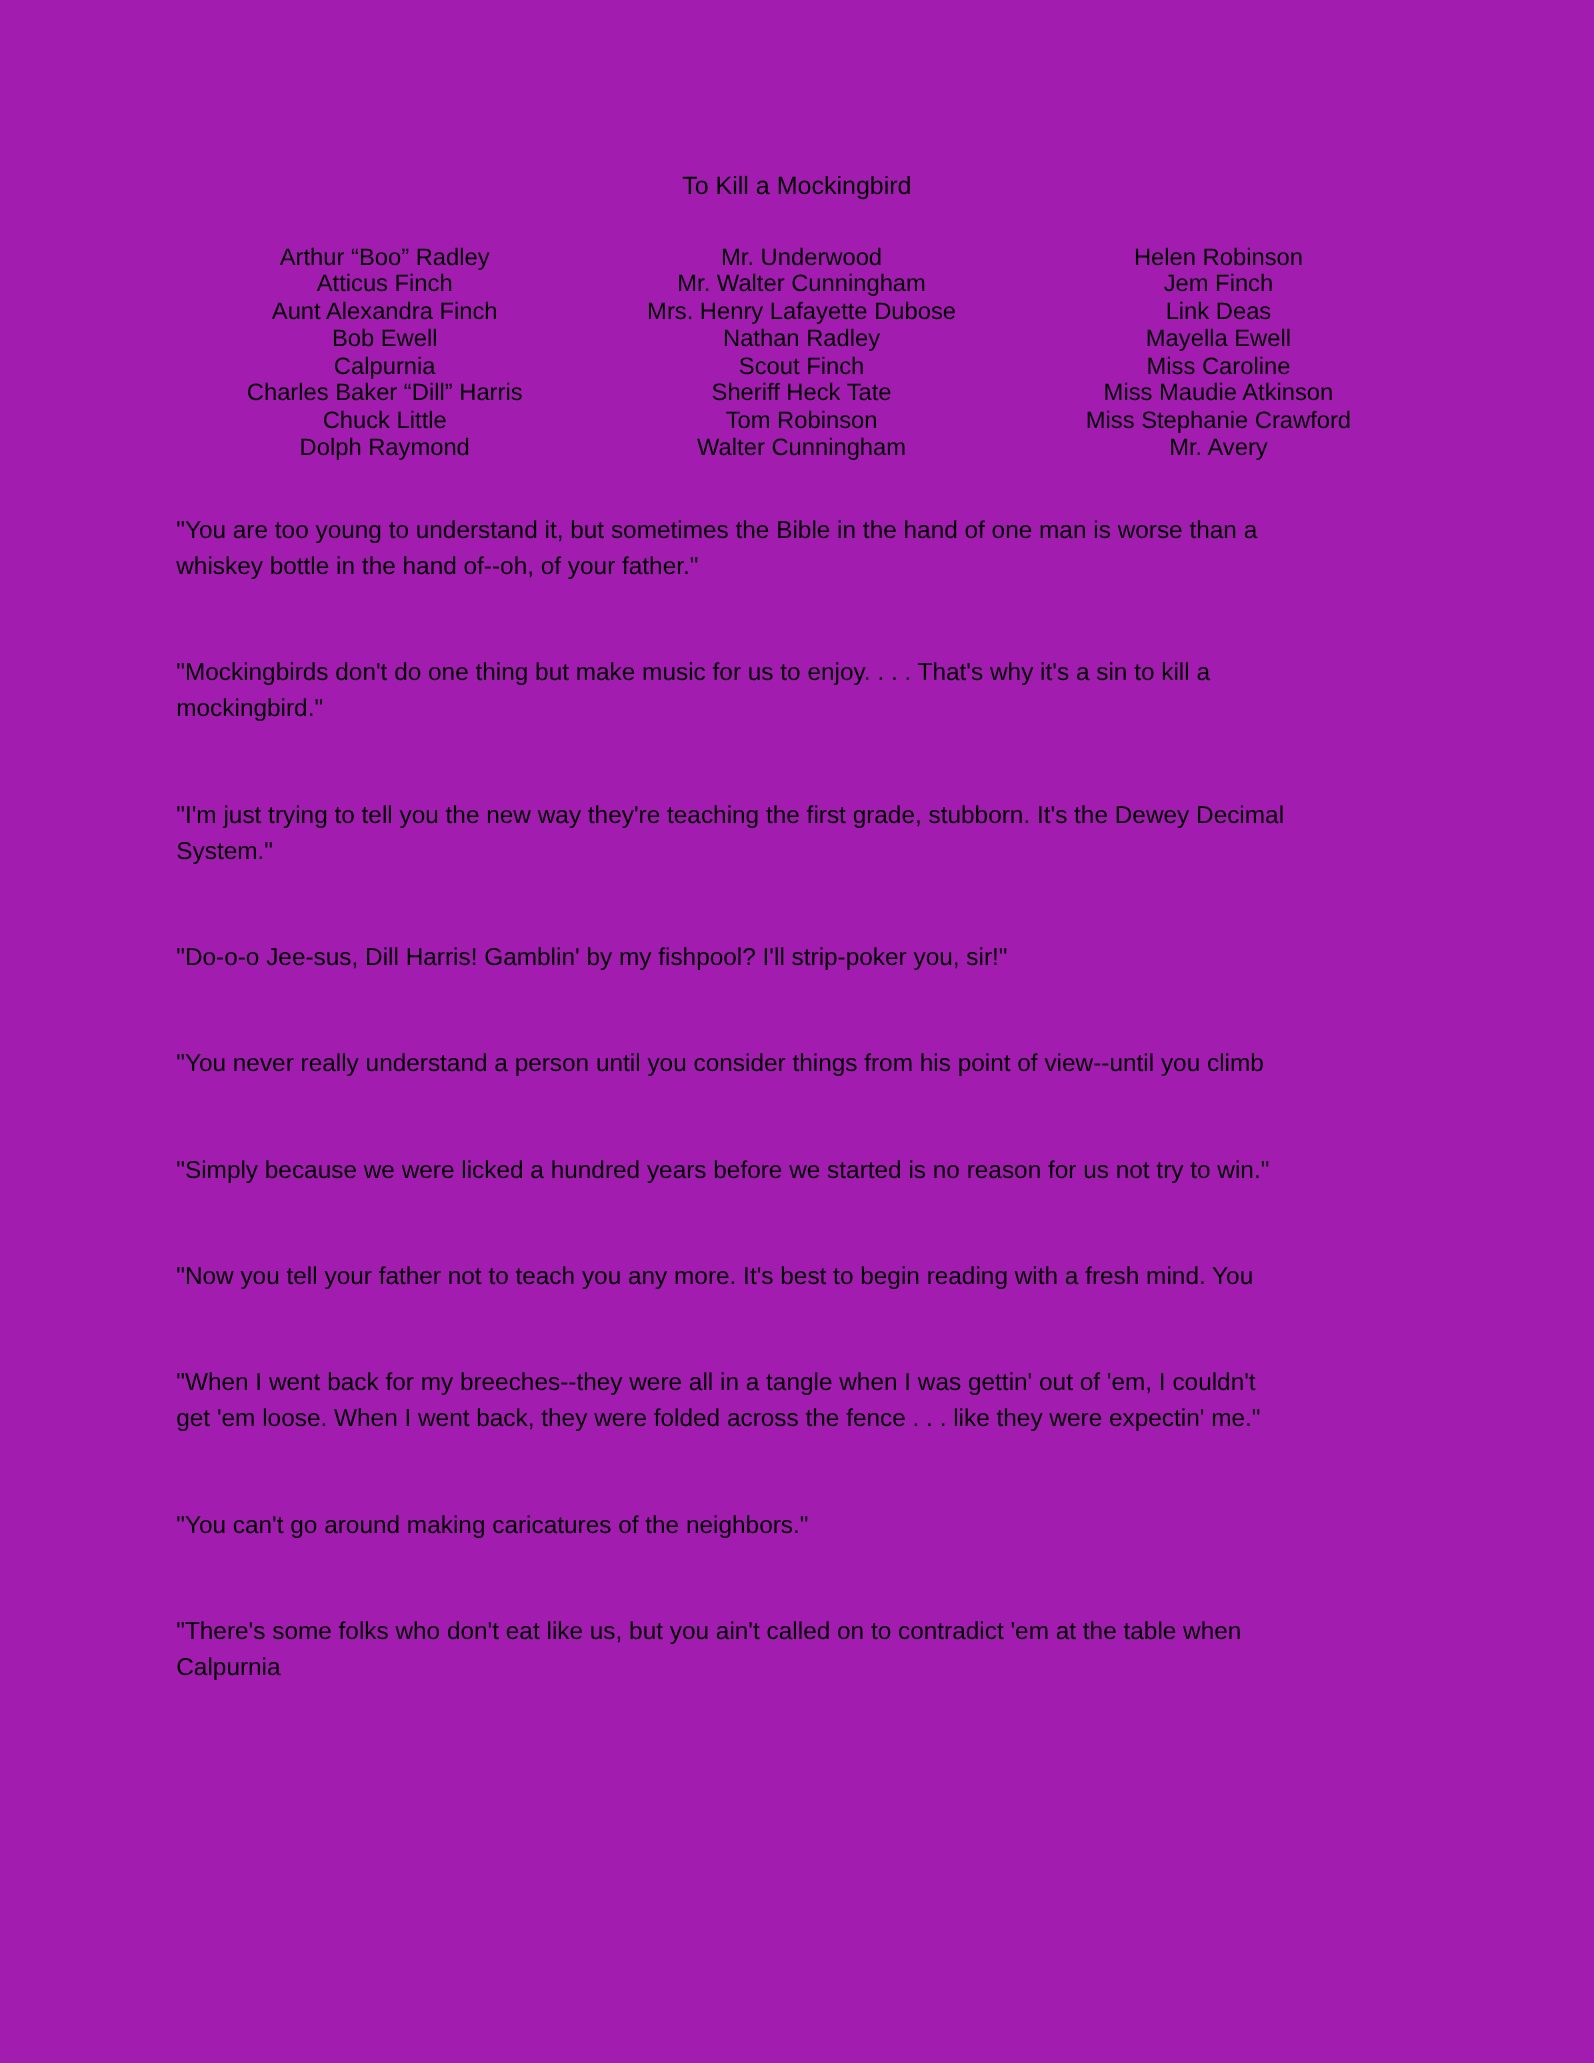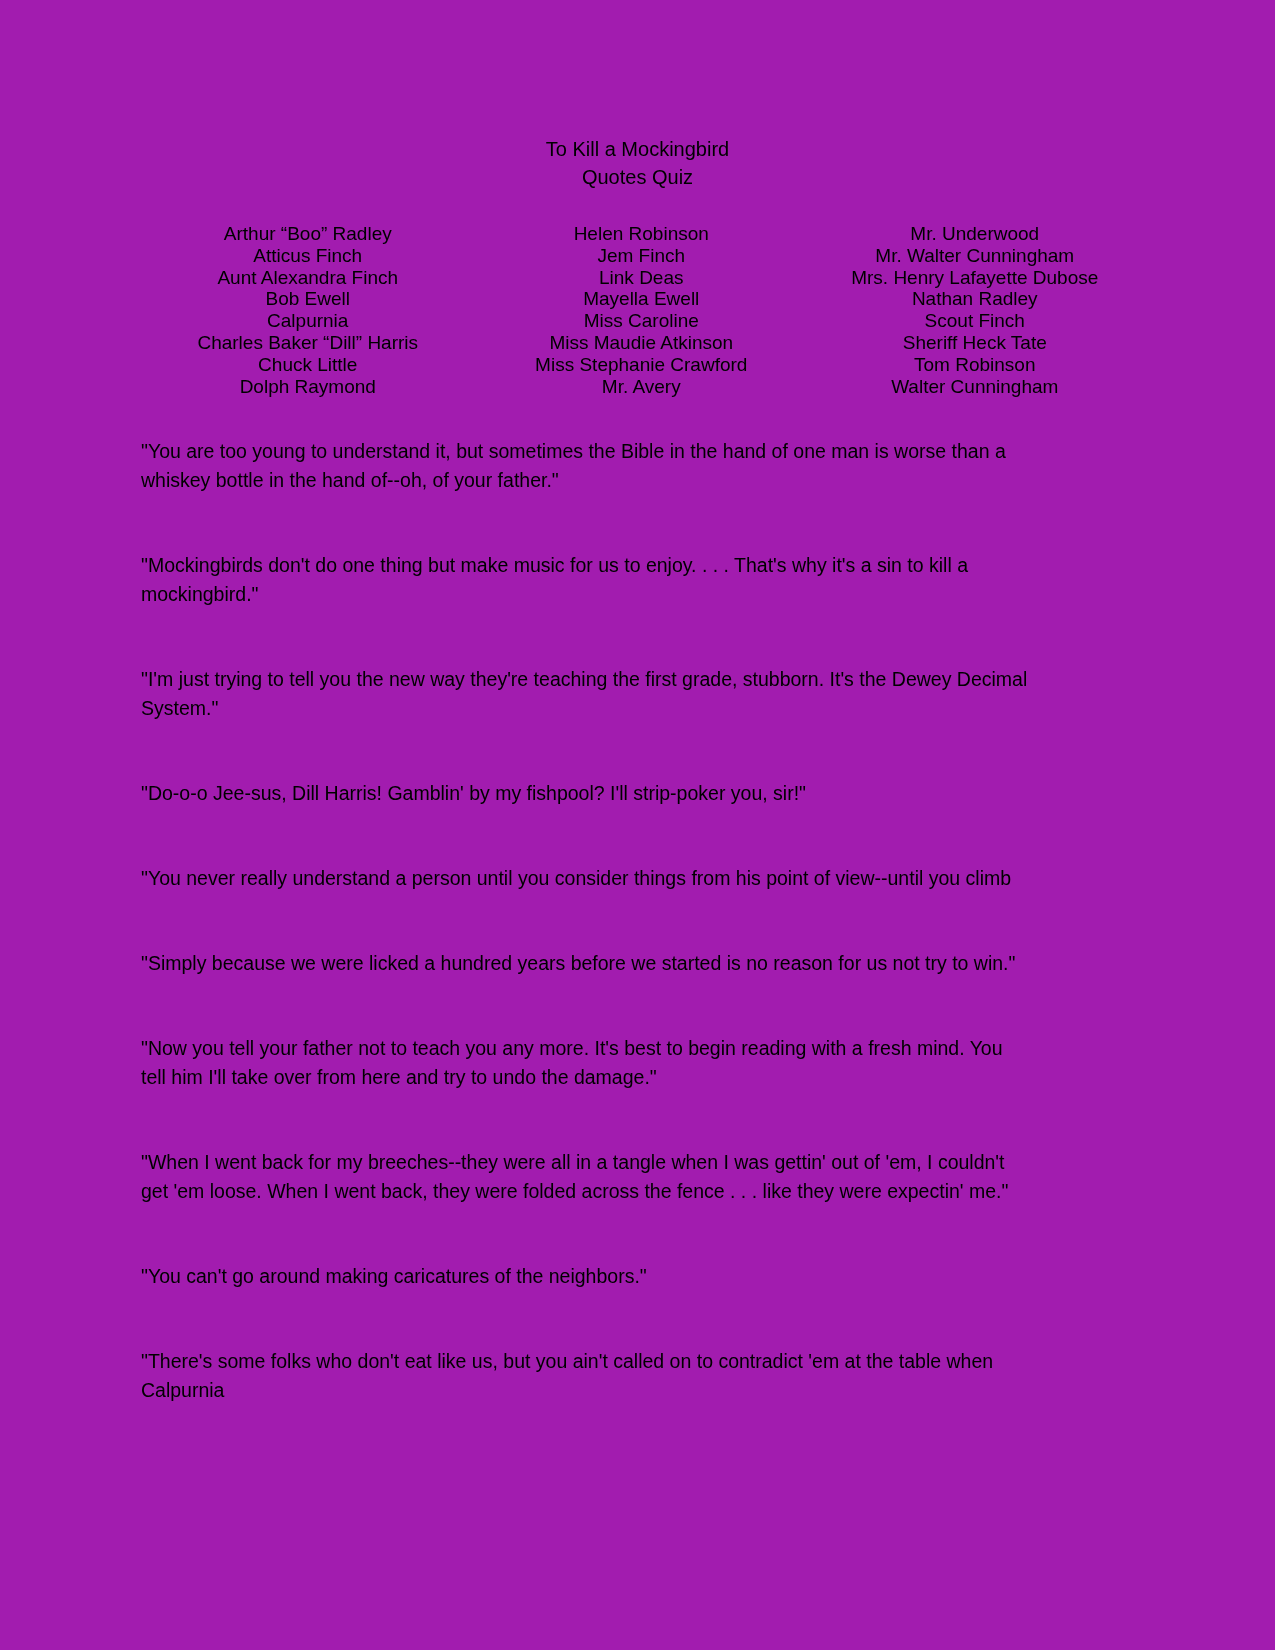--- a/index.html
+++ b/index.html
@@ -48,53 +48,52 @@
     white-space: pre;
   }
 </style>
 </head>
 <body>
 
 <div class="page">
 
   <div class="title-block">
     <div class="title-line">To Kill a Mockingbird</div>
-    <div class="title-line">Quotes Quiz</div>
   </div>
 
   <div class="name-bank">
     <div class="name-col">
         <div class="name-item">Arthur “Boo” Radley</div>
         <div class="name-item">Atticus Finch</div>
         <div class="name-item">Aunt Alexandra Finch</div>
         <div class="name-item">Bob Ewell</div>
         <div class="name-item">Calpurnia</div>
         <div class="name-item">Charles Baker “Dill” Harris</div>
         <div class="name-item">Chuck Little</div>
         <div class="name-item">Dolph Raymond</div>
       </div>
     <div class="name-col">
+        <div class="name-item">Mr. Underwood</div>
+        <div class="name-item">Mr. Walter Cunningham</div>
+        <div class="name-item">Mrs. Henry Lafayette Dubose</div>
+        <div class="name-item">Nathan Radley</div>
+        <div class="name-item">Scout Finch</div>
+        <div class="name-item">Sheriff Heck Tate</div>
+        <div class="name-item">Tom Robinson</div>
+        <div class="name-item">Walter Cunningham</div>
+      </div>
+    <div class="name-col">
         <div class="name-item">Helen Robinson</div>
         <div class="name-item">Jem Finch</div>
         <div class="name-item">Link Deas</div>
         <div class="name-item">Mayella Ewell</div>
         <div class="name-item">Miss Caroline</div>
         <div class="name-item">Miss Maudie Atkinson</div>
         <div class="name-item">Miss Stephanie Crawford</div>
         <div class="name-item">Mr. Avery</div>
-      </div>
-    <div class="name-col">
-        <div class="name-item">Mr. Underwood</div>
-        <div class="name-item">Mr. Walter Cunningham</div>
-        <div class="name-item">Mrs. Henry Lafayette Dubose</div>
-        <div class="name-item">Nathan Radley</div>
-        <div class="name-item">Scout Finch</div>
-        <div class="name-item">Sheriff Heck Tate</div>
-        <div class="name-item">Tom Robinson</div>
-        <div class="name-item">Walter Cunningham</div>
       </div>
   </div>
 
   <div class="quotes">
       <div class="quote">
         <div class="quote-line">"You are too young to understand it, but sometimes the Bible in the hand of one man is worse than a</div>
         <div class="quote-line">whiskey bottle in the hand of--oh, of your father."</div>
       </div>
       <div class="quote">
         <div class="quote-line">"Mockingbirds don't do one thing but make music for us to enjoy. . . . That's why it's a sin to kill a</div>
@@ -108,21 +107,20 @@
         <div class="quote-line">"Do-o-o Jee-sus, Dill Harris! Gamblin' by my fishpool? I'll strip-poker you, sir!"</div>
       </div>
       <div class="quote">
         <div class="quote-line">"You never really understand a person until you consider things from his point of view--until you climb</div>
       </div>
       <div class="quote">
         <div class="quote-line">"Simply because we were licked a hundred years before we started is no reason for us not try to win."</div>
       </div>
       <div class="quote">
         <div class="quote-line">"Now you tell your father not to teach you any more. It's best to begin reading with a fresh mind. You</div>
-        <div class="quote-line">tell him I'll take over from here and try to undo the damage."</div>
       </div>
       <div class="quote">
         <div class="quote-line">"When I went back for my breeches--they were all in a tangle when I was gettin' out of 'em, I couldn't</div>
         <div class="quote-line">get 'em loose. When I went back, they were folded across the fence . . . like they were expectin' me."</div>
       </div>
       <div class="quote">
         <div class="quote-line">"You can't go around making caricatures of the neighbors."</div>
       </div>
       <div class="quote">
         <div class="quote-line">"There's some folks who don't eat like us, but you ain't called on to contradict 'em at the table when</div>

